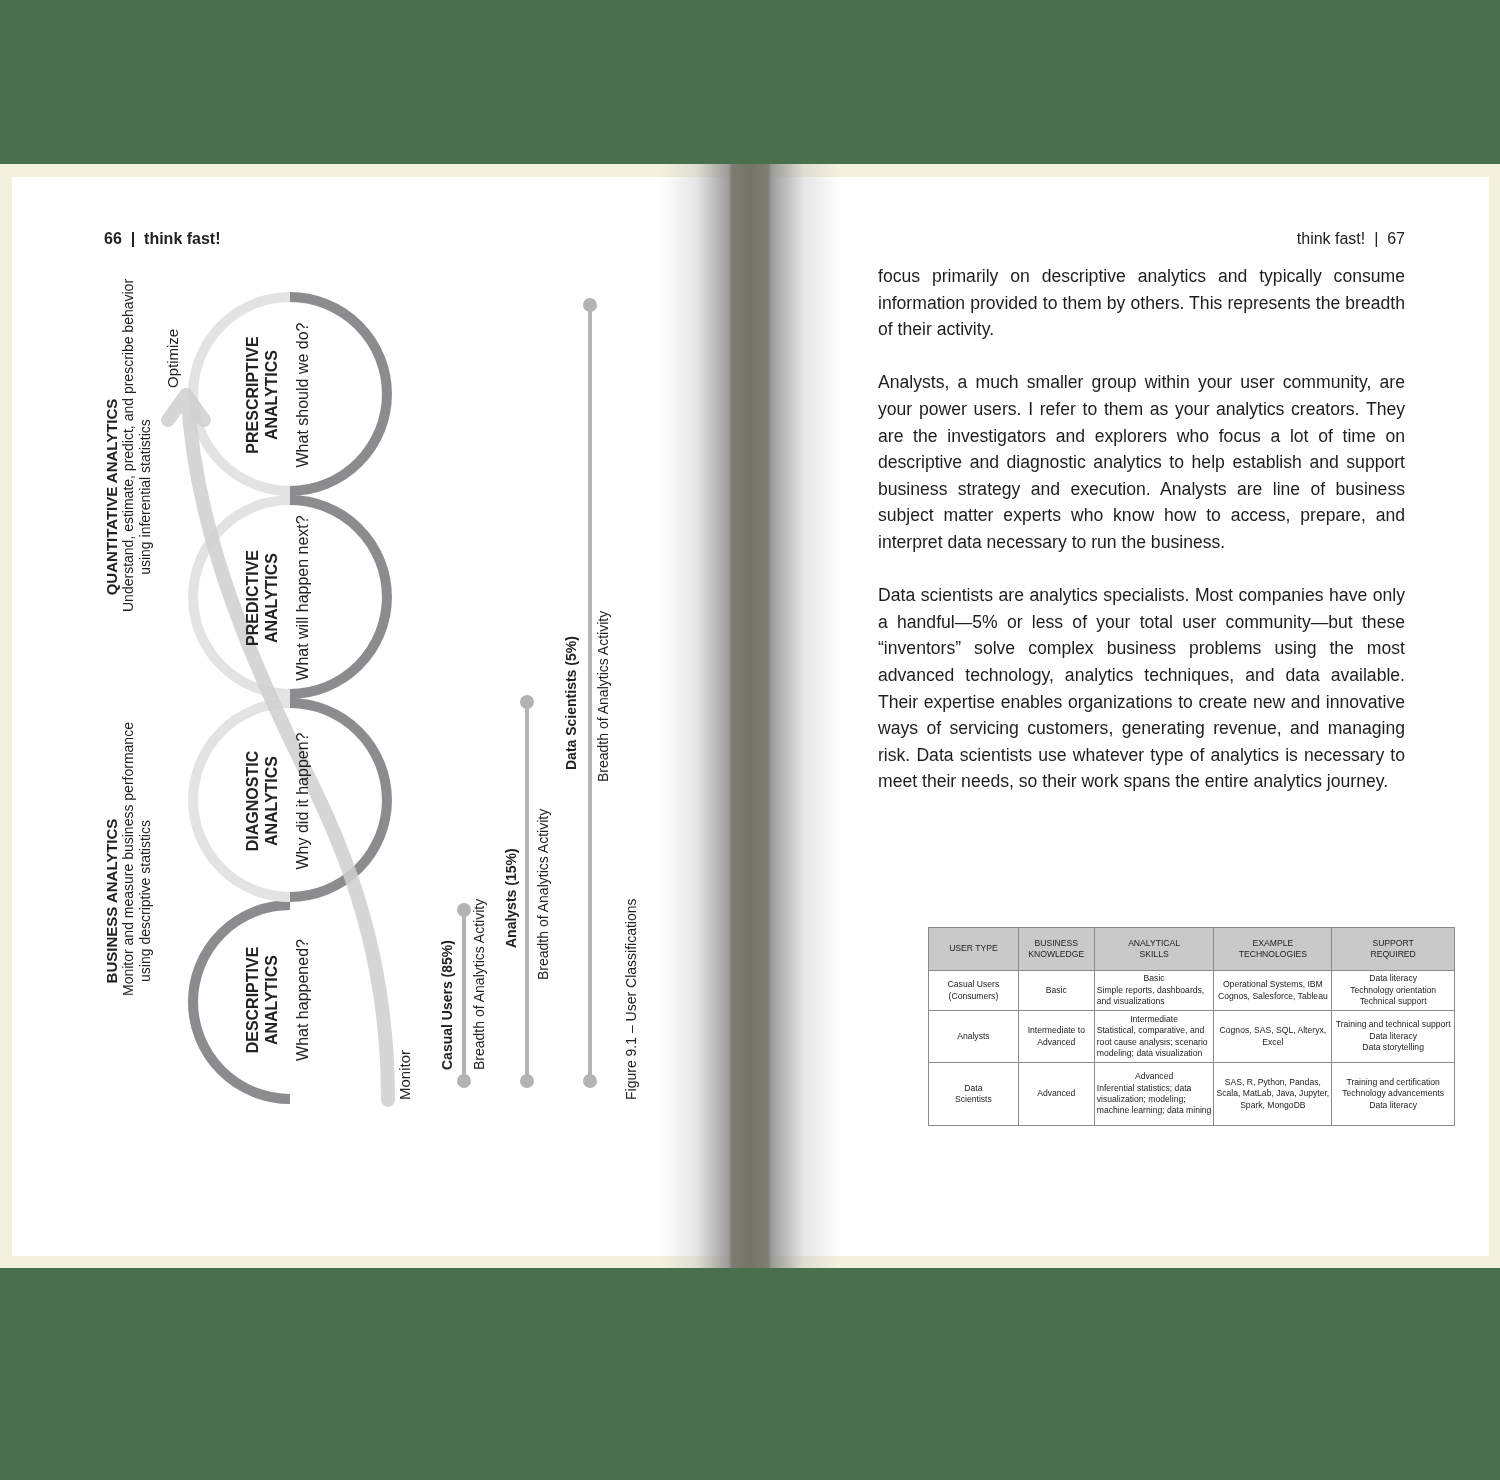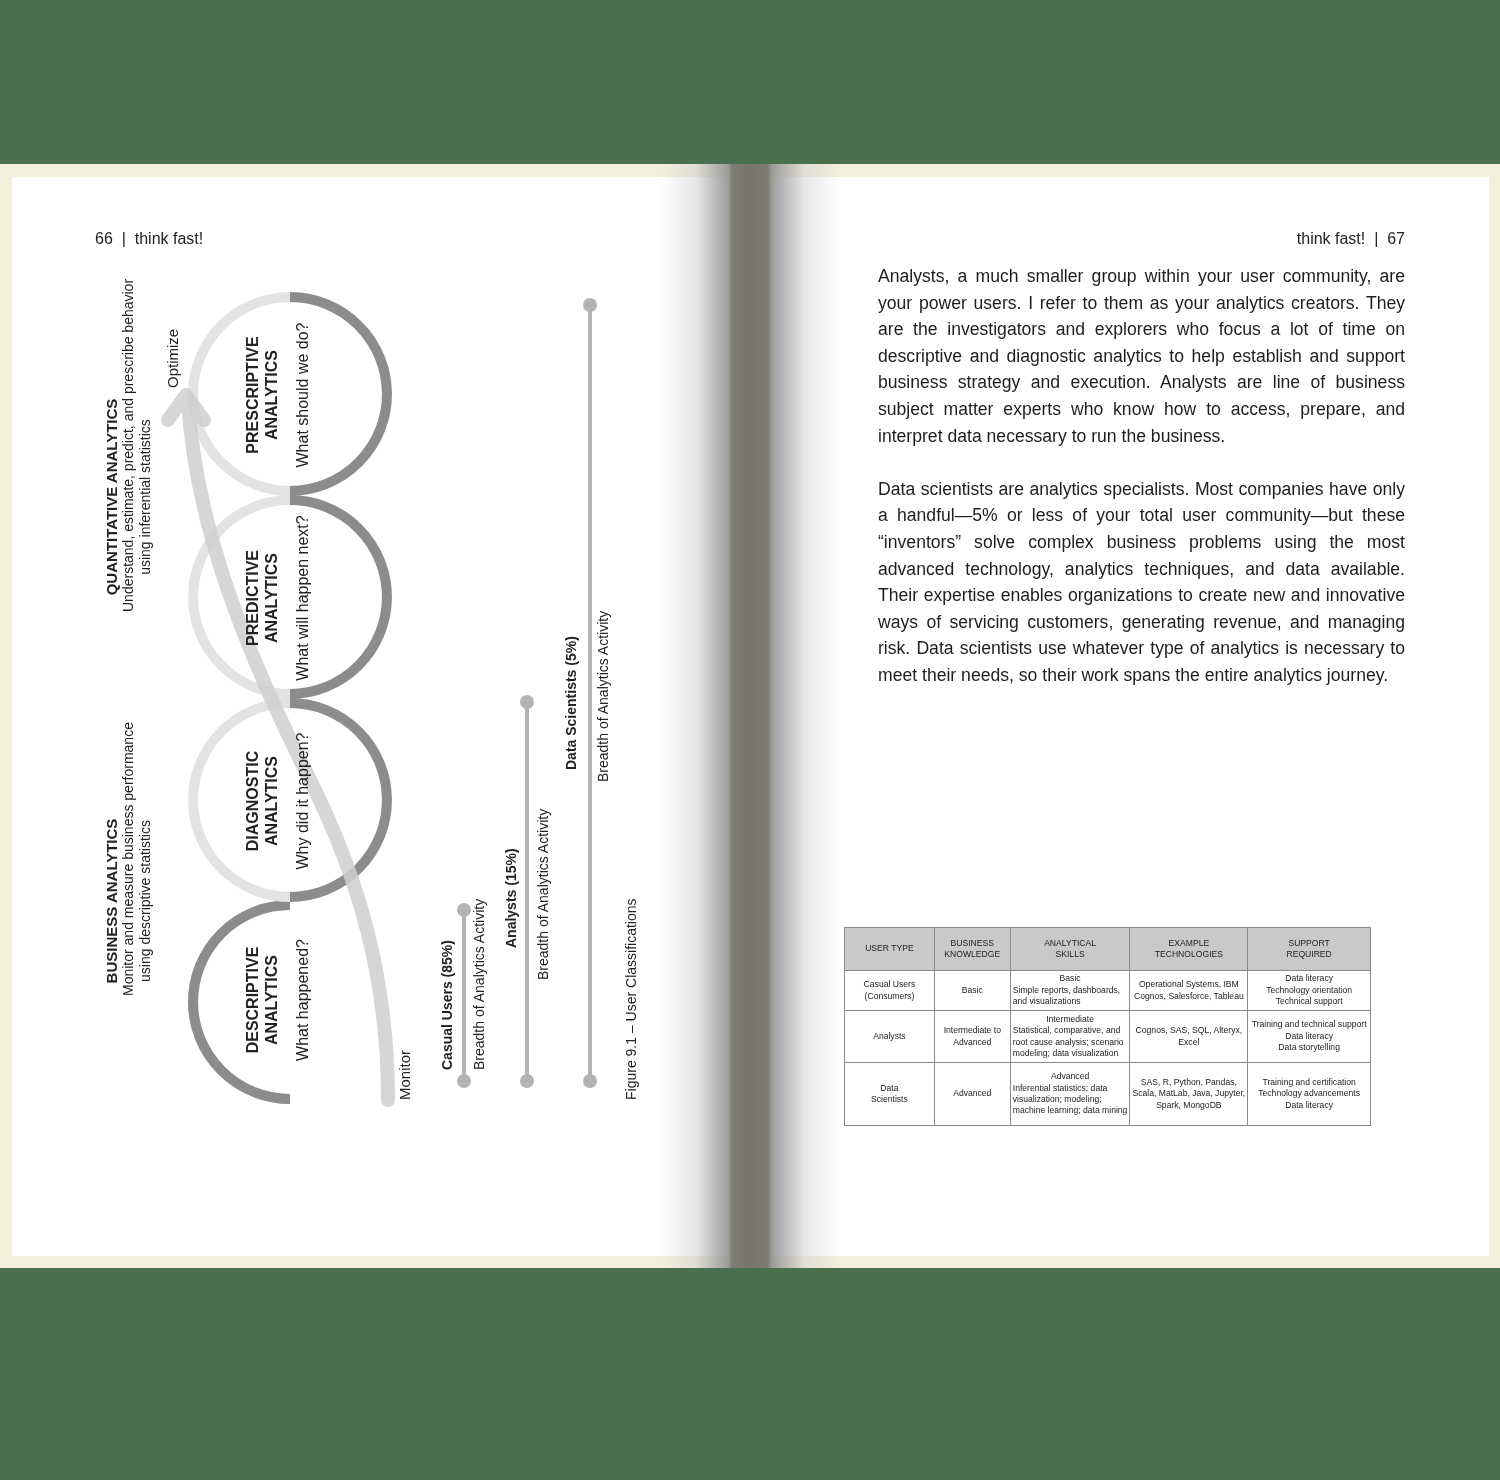--- a/index.html
+++ b/index.html
@@ -32,21 +32,21 @@
       #7e7d70 60%,
       rgba(140,140,140,0.85) 62%,
       rgba(200,200,200,0.45) 80%,
       rgba(255,255,255,0) 100%);
     pointer-events: none;
   }
   .running-head {
     position: absolute; top: 230px;
     font-size: 16px; color: #222;
   }
-  .rh-left { left: 95px; }
+  .rh-left { left: 104px; font-weight: bold; }
   .rh-right { right: 95px; text-align: left; }
 
   
   .diagram { position: absolute; left: 0; top: 0; width: 700px; height: 1256px; }
   .vtext {
     position: absolute;
     transform-origin: 0 0;
     transform: rotate(-90deg);
     white-space: nowrap;
     color: #222;
@@ -56,21 +56,21 @@
 
   
   .body-text {
     position: absolute; left: 878px; width: 527px;
     font-size: 17.6px; line-height: 26.6px;
     color: #1e1e1e; text-align: justify;
   }
   .body-text p { margin: 0 0 26.6px 0; }
 
   table.profile {
-    position: absolute; left: 844px; top: 927px; width: 527px;
+    position: absolute; left: 928px; top: 927px; width: 527px;
     border-collapse: collapse;
     font-family: "Liberation Sans", sans-serif;
     font-size: 8.6px; line-height: 11.4px; color: #222;
   }
   table.profile th, table.profile td {
     border: 1px solid #8a8a8a; text-align: center; vertical-align: middle;
     padding: 2px 2px;
   }
   table.profile th { background: #c9c9c9; font-weight: normal; height: 38px; }
   table.profile td.left { text-align: left; }
@@ -174,20 +174,21 @@
     <div class="bold">Data Scientists (5%)</div>
     <div style="margin-top:15px; margin-left:-12px;">Breadth of Analytics Activity</div>
   </div>
 
   <div class="vtext" style="left:623px; top:1100px; font-size:14px;">Figure 9.1 – User Classifications</div>
 </div>
 
 <div class="running-head rh-right" style="white-space:pre;">think fast!  |  67</div>
 
 <div class="body-text" style="top:263px;">
+  <p>focus primarily on descriptive analytics and typically consume information provided to them by others. This represents the breadth of their activity.</p>
   <p>Analysts, a much smaller group within your user community, are your power users. I refer to them as your analytics creators. They are the investigators and explorers who focus a lot of time on descriptive and diagnostic analytics to help establish and support business strategy and execution. Analysts are line of business subject matter experts who know how to access, prepare, and interpret data necessary to run the business.</p>
   <p>Data scientists are analytics specialists. Most companies have only a handful—5% or less of your total user community—but these “inventors” solve complex business problems using the most advanced technology, analytics techniques, and data available. Their expertise enables organizations to create new and innovative ways of servicing customers, generating revenue, and managing risk. Data scientists use whatever type of analytics is necessary to meet their needs, so their work spans the entire analytics journey.</p>
 </div>
 
 <table class="profile">
   <colgroup>
     <col style="width:90px">
       <col style="width:76px">
       <col style="width:120px">
       <col style="width:118px">

